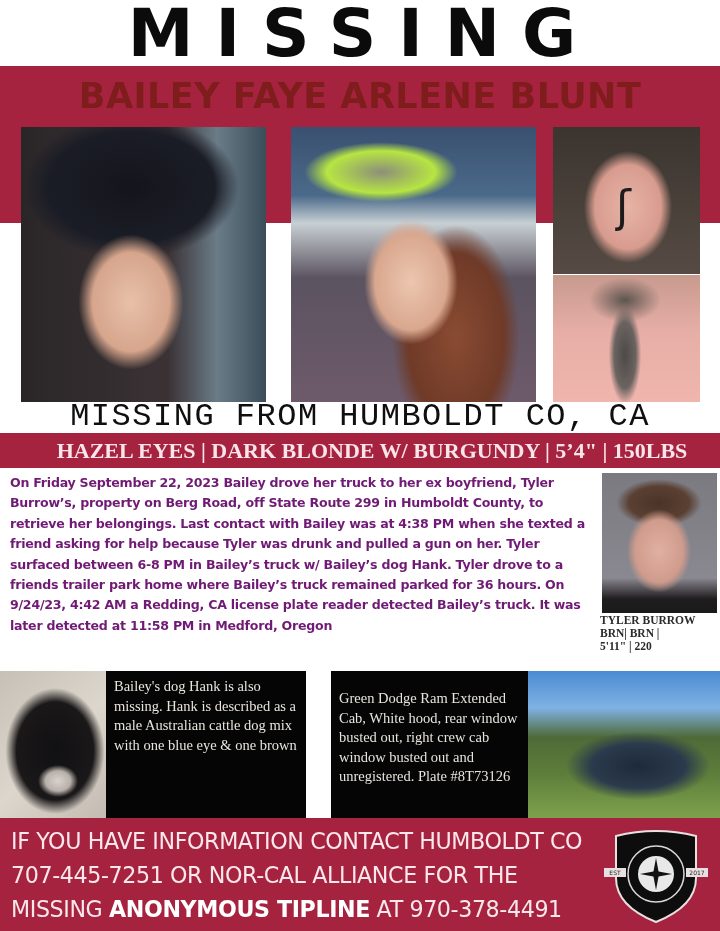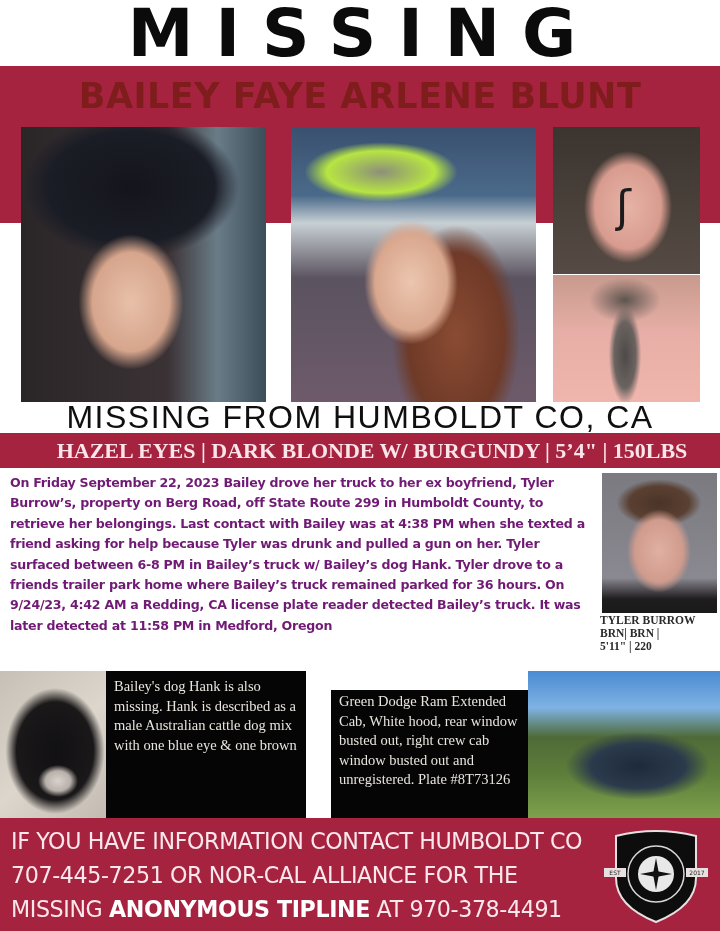--- a/index.html
+++ b/index.html
@@ -51,21 +51,21 @@
       linear-gradient(180deg, #c89a8e 0%, #e6aea6 45%, #f0b6ad 100%);
   }
   .hook-glyph {
     left: 616px; top: 185px; font-family: "DejaVu Sans", sans-serif; font-size: 44px;
     color: #1d1b1c; line-height: 1;
   }
 
   
   .missing-from {
     left: 0; top: 400px; width: 720px; text-align: center;
-    font-family: Liberation Sans, sans-serif; font-size: 32px; color: #0f0f0f;
+    font-family: Liberation Mono, monospace; font-size: 32px; color: #0f0f0f;
     letter-spacing: 1.5px; line-height: 34px;
   }
   .stats-bar {
     left: 0; top: 433px; width: 720px; height: 35px; background: #a5233f;
   }
   .stats-text {
     left: 0; top: 433px; width: 720px; height: 35px; text-align: center;
     font-family: "Liberation Serif", serif; font-weight: bold; font-size: 22px;
     color: #fbe4ea; line-height: 35px; letter-spacing: 0px; padding-left: 24px;
   }
@@ -96,21 +96,21 @@
       radial-gradient(ellipse 25px 20px at 58px 110px, #d8d2ce 0%, #b8b0aa 50%, rgba(0,0,0,0) 80%),
       radial-gradient(ellipse 55px 70px at 55px 80px, #111012 0%, #1a1819 70%, rgba(0,0,0,0) 90%),
       linear-gradient(135deg, #c7c0b6 0%, #ddd6cc 50%, #bfb7ad 100%);
   }
   .info-box {
     background: #050505; color: #e8e4de;
     font-family: "Liberation Serif", serif; font-size: 14.5px; line-height: 19.5px;
     padding: 6px 8px;
   }
   .dog-box { left: 106px; top: 671px; width: 200px; height: 186px; }
-  .truck-box { left: 331px; top: 690px; width: 198px; height: 147px; padding-top: 2px; }
+  .truck-box { left: 331px; top: 671px; width: 198px; height: 147px; padding-top: 18px; }
   .truck-photo { left: 528px; top: 671px; width: 192px; height: 147px;
     background:
       radial-gradient(ellipse 85px 40px at 110px 95px, #1d2a3a 0%, #2b3a4c 55%, rgba(0,0,0,0) 85%),
       linear-gradient(180deg, #4a8bd2 0%, #7fb2e4 25%, #4f6a38 45%, #5d7e3a 70%, #7ea14d 100%);
   }
   .divider-white { left: 323px; top: 671px; width: 8px; height: 147px; background: #ffffff; }
 
   
   .footer { left: 0; top: 818px; width: 720px; height: 113px; background: #a5233f; }
   .footer-text {

